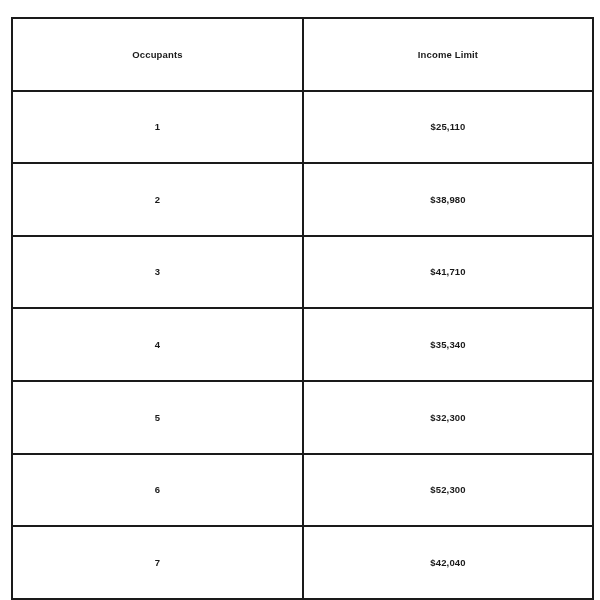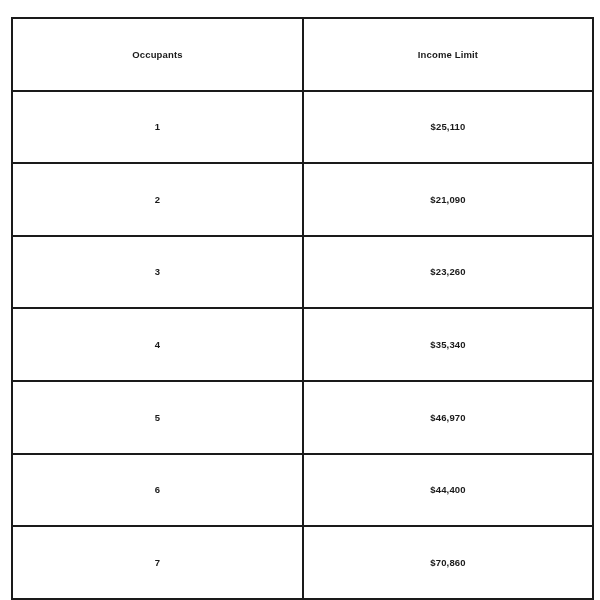--- a/index.html
+++ b/index.html
@@ -73,58 +73,58 @@
         </td>
         <td class="col-income">
           <span class="cell-text">$25,110</span>
         </td>
       </tr>
       <tr>
         <td class="col-occupants">
           <span class="cell-text">2</span>
         </td>
         <td class="col-income">
-          <span class="cell-text">$21,090</span>
+          <span class="cell-text">$38,980</span>
         </td>
       </tr>
       <tr>
         <td class="col-occupants">
           <span class="cell-text">3</span>
         </td>
         <td class="col-income">
-          <span class="cell-text">$23,260</span>
+          <span class="cell-text">$41,710</span>
         </td>
       </tr>
       <tr>
         <td class="col-occupants">
           <span class="cell-text">4</span>
         </td>
         <td class="col-income">
           <span class="cell-text">$35,340</span>
         </td>
       </tr>
       <tr>
         <td class="col-occupants">
           <span class="cell-text">5</span>
         </td>
         <td class="col-income">
-          <span class="cell-text">$46,970</span>
+          <span class="cell-text">$32,300</span>
         </td>
       </tr>
       <tr>
         <td class="col-occupants">
           <span class="cell-text">6</span>
         </td>
         <td class="col-income">
-          <span class="cell-text">$44,400</span>
+          <span class="cell-text">$52,300</span>
         </td>
       </tr>
       <tr>
         <td class="col-occupants">
           <span class="cell-text">7</span>
         </td>
         <td class="col-income">
-          <span class="cell-text">$70,860</span>
+          <span class="cell-text">$42,040</span>
         </td>
       </tr>
     </tbody>
   </table>
 </div>
 
 </body></html>

